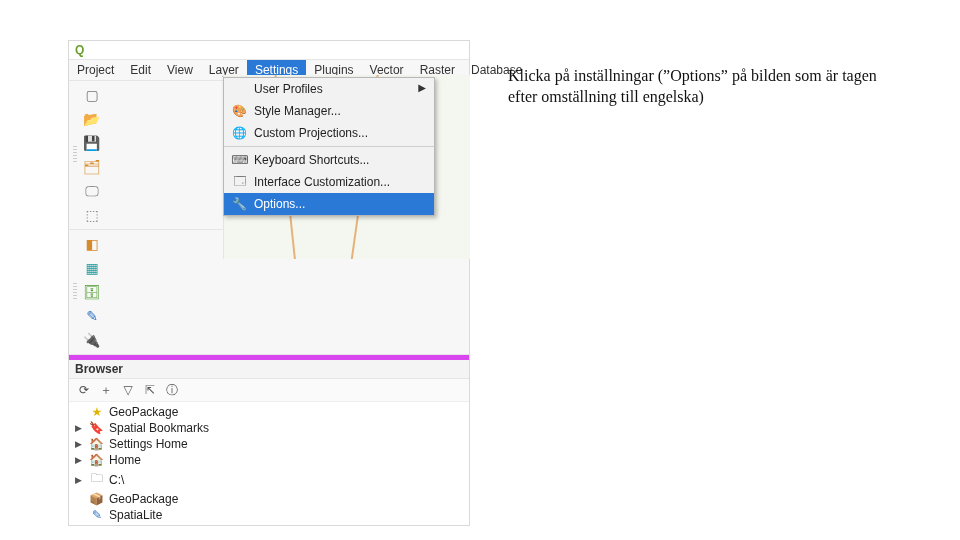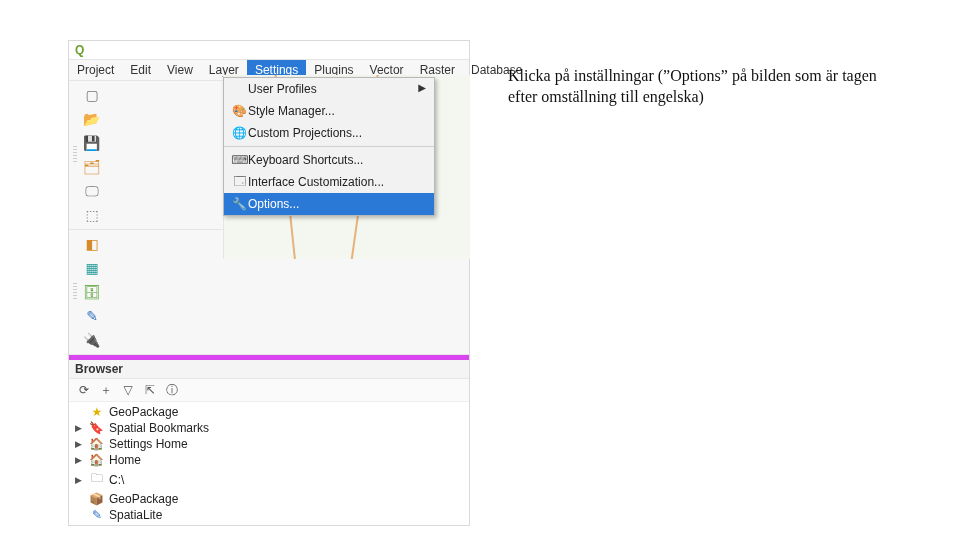--- a/index.html
+++ b/index.html
@@ -77,20 +77,21 @@
     width: 210px;
     background: #f2f2f2;
     border: 1px solid #b8b8b8;
     box-shadow: 2px 2px 4px rgba(0,0,0,0.25);
     z-index: 20;
     font-size: 12px;
   }
   .drop-menu .dm-item {
     display:flex;
     align-items:center;
+    gap:6px;
     padding: 3px 8px;
     color:#222;
     position:relative;
   }
   .drop-menu .dm-item .arrow {
     position:absolute; right:8px; top:4px;
     font-size:10px; color:#333;
   }
   .drop-menu .sep {
     border-top:1px solid #cfcfcf;

